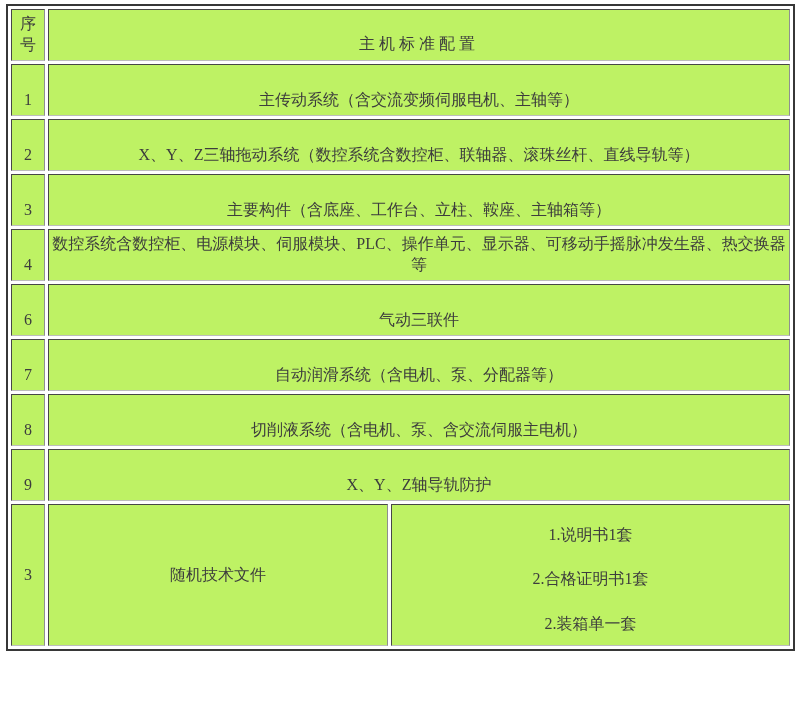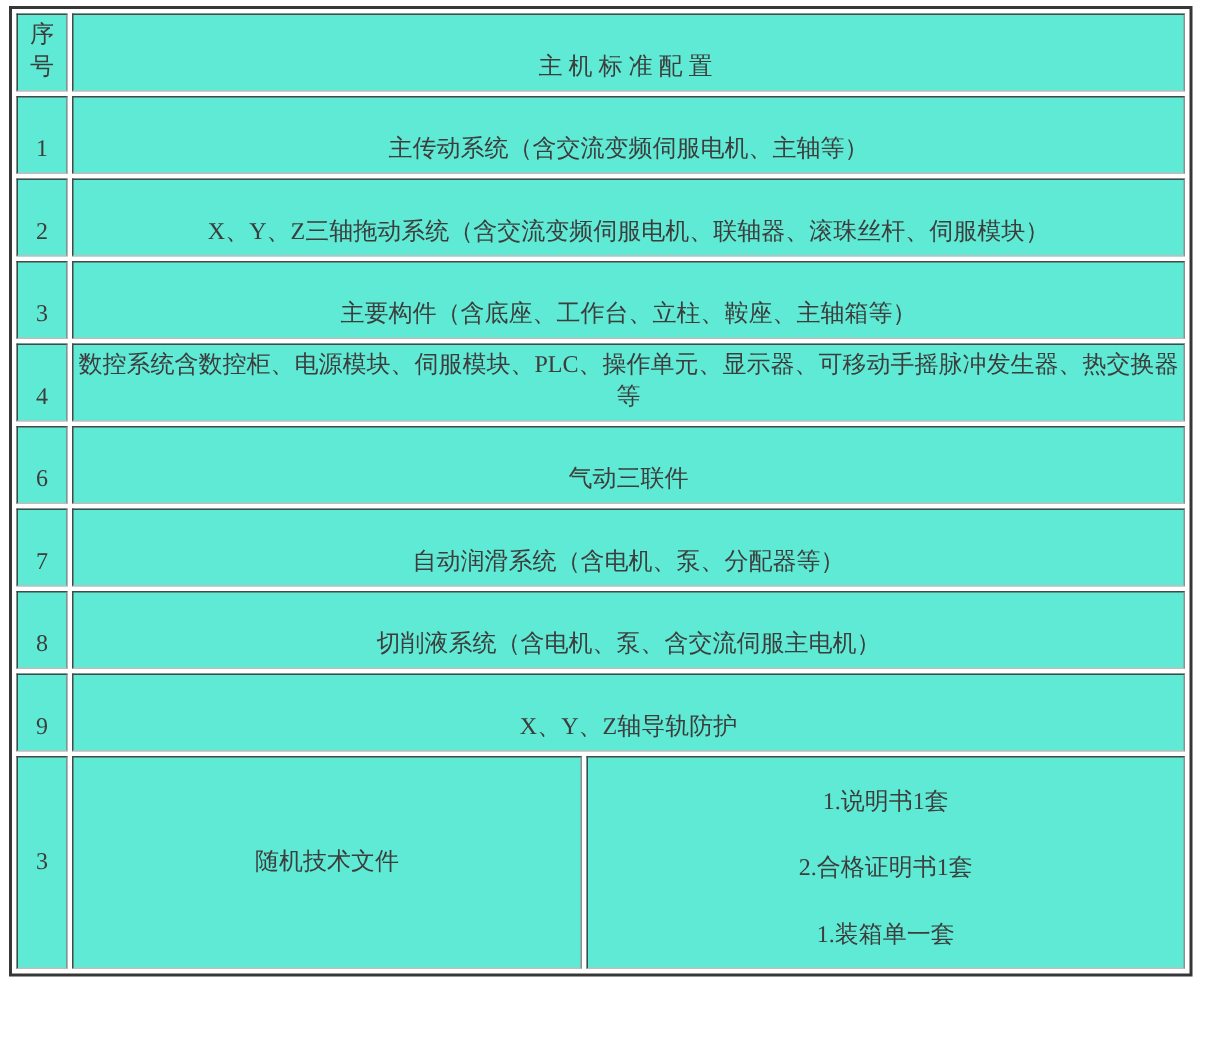--- a/index.html
+++ b/index.html
@@ -19,21 +19,21 @@
     border-spacing: 3px;
     border: 2px solid #373737;
     table-layout: fixed;
     width: 789px;
     margin: 4px 0 0 6px;
     background: #ffffff;
   }
   table.spec td {
     border: 1px solid;
     border-color: #474747 #8f8f8f #bdbdbd #474747;
-    background: #5eead4;
+    background: #bef264;
     text-align: center;
     vertical-align: bottom;
     padding: 0 2px 4px 2px;
     font-size: 16px;
     line-height: 1.3;
     color: #3d3d3d;
     overflow: hidden;
     word-break: break-all;
   }
   table.spec td.num {
@@ -84,21 +84,21 @@
       <td class="hdr" colspan="2">主机标准配置</td>
     </tr>
 
     <tr class="regular">
       <td class="num">1</td>
       <td colspan="2">主传动系统（含交流变频伺服电机、主轴等）</td>
     </tr>
 
     <tr class="regular">
       <td class="num">2</td>
-      <td colspan="2">X、Y、Z三轴拖动系统（含交流变频伺服电机、联轴器、滚珠丝杆、伺服模块）</td>
+      <td colspan="2">X、Y、Z三轴拖动系统（数控系统含数控柜、联轴器、滚珠丝杆、直线导轨等）</td>
     </tr>
 
     <tr class="regular">
       <td class="num">3</td>
       <td colspan="2">主要构件（含底座、工作台、立柱、鞍座、主轴箱等）</td>
     </tr>
 
     <tr class="regular">
       <td class="num">4</td>
       <td colspan="2">数控系统含数控柜、电源模块、伺服模块、PLC、操作单元、显示器、可移动手摇脉冲发生器、热交换器等</td>
@@ -124,18 +124,18 @@
       <td colspan="2">X、Y、Z轴导轨防护</td>
     </tr>
 
 
     <tr class="tall">
       <td class="num">3</td>
       <td class="docs-label">随机技术文件</td>
       <td class="docs-list">
         <div class="doc-line">1.说明书1套</div>
         <div class="doc-line">2.合格证明书1套</div>
-        <div class="doc-line">1.装箱单一套</div>
+        <div class="doc-line">2.装箱单一套</div>
       </td>
     </tr>
   </tbody>
     </table>
 </div>
 
 </body></html>

